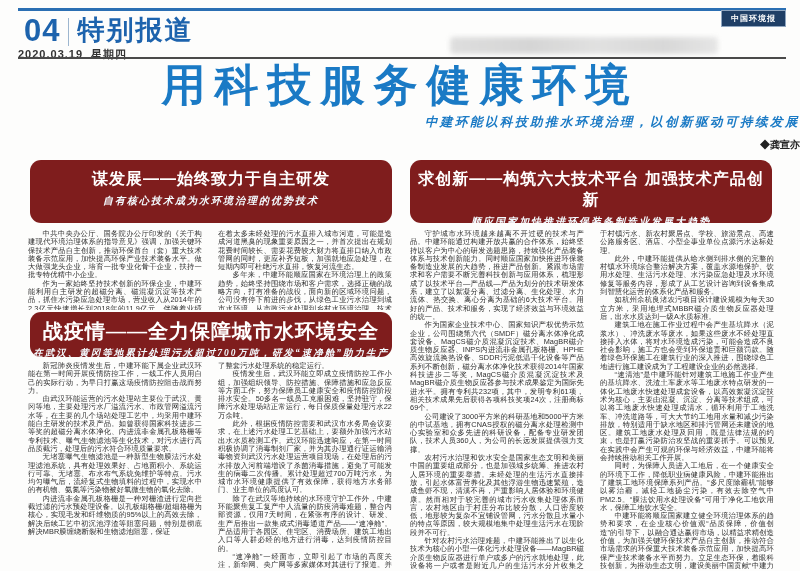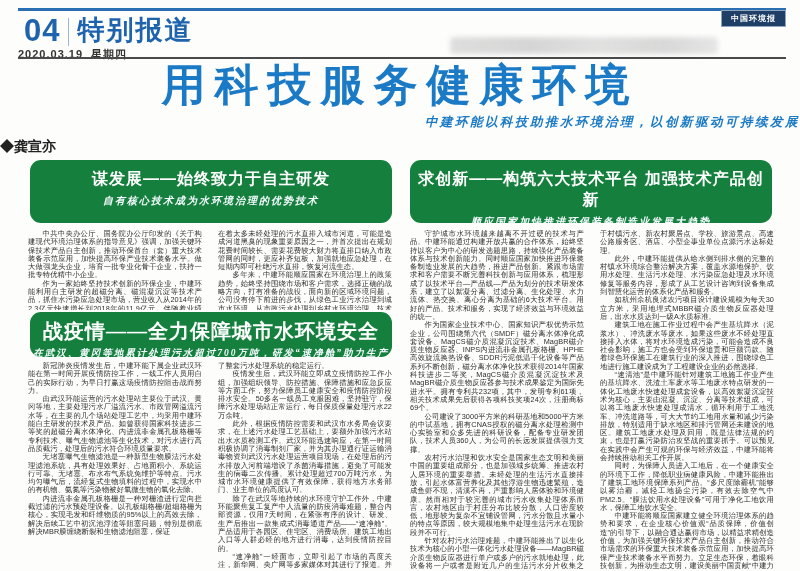--- a/index.html
+++ b/index.html
@@ -28,22 +28,22 @@
   .mh-rule { position:absolute; top:57px; left:18px; right:14px; height:2px; background:#4a4a4a; }
   .headline {
     position:absolute; top:62px; left:0; width:100%; text-align:center;
     font-size:44px; font-weight:bold; color:#1a7ac5; letter-spacing:9px; line-height:1.05;
   }
   .subhead {
     position:absolute; top:114px; left:0; width:100%; text-align:right;
     font-size:12.5px; color:#1a7ac5; letter-spacing:2.5px; font-style:italic;
     font-family:"Liberation Serif", serif; font-weight:bold;
   }
-  .byline { position:absolute; top:138px; left:0; width:100%; text-align:left; font-size:14px; color:#222; font-weight:bold; }
-  .banner { position:absolute; background:#15803d; border-radius:11px; text-align:center; color:#fff; overflow:hidden; }
+  .byline { position:absolute; top:138px; left:0; width:100%; text-align:right; font-size:10px; color:#222; font-weight:bold; }
+  .banner { position:absolute; background:#7f1d1d; border-radius:11px; text-align:center; color:#fff; overflow:hidden; }
   .banner-title { font-size:16px; font-weight:bold; letter-spacing:1px; margin-top:9px; }
   .banner-sub { font-size:10px; font-style:italic; font-family:"Liberation Serif", serif; font-weight:bold; letter-spacing:2px; margin-top:4px; color:#f4fbff; }
   .banner-dev  { left:30px;  top:160px; width:362px; height:63px; }
   .banner-inno { left:410px; top:160px; width:362px; height:63px; }
   .banner-epi  { left:30px;  top:312px; width:362px; height:45px; }
   .banner-epi .banner-title { font-size:20px; margin-top:6px;font-family:Liberation Serif, serif; }
   .banner-epi .banner-sub { font-size:9.5px; margin-top:2px; }
   .col { position:absolute; overflow:hidden; }
   .col p {
     font-size:7.3px; line-height:8.3px; text-align:justify; text-indent:2em;

